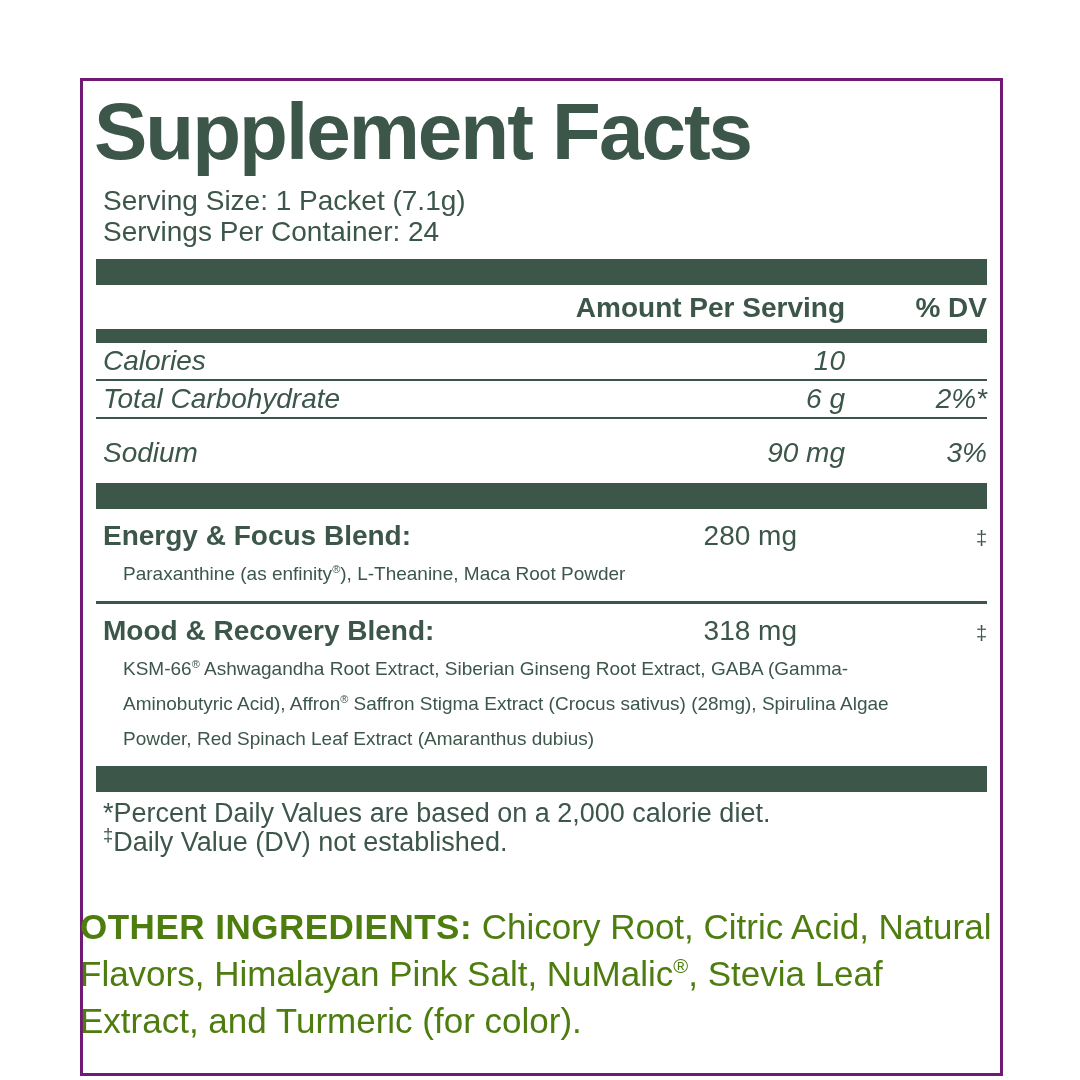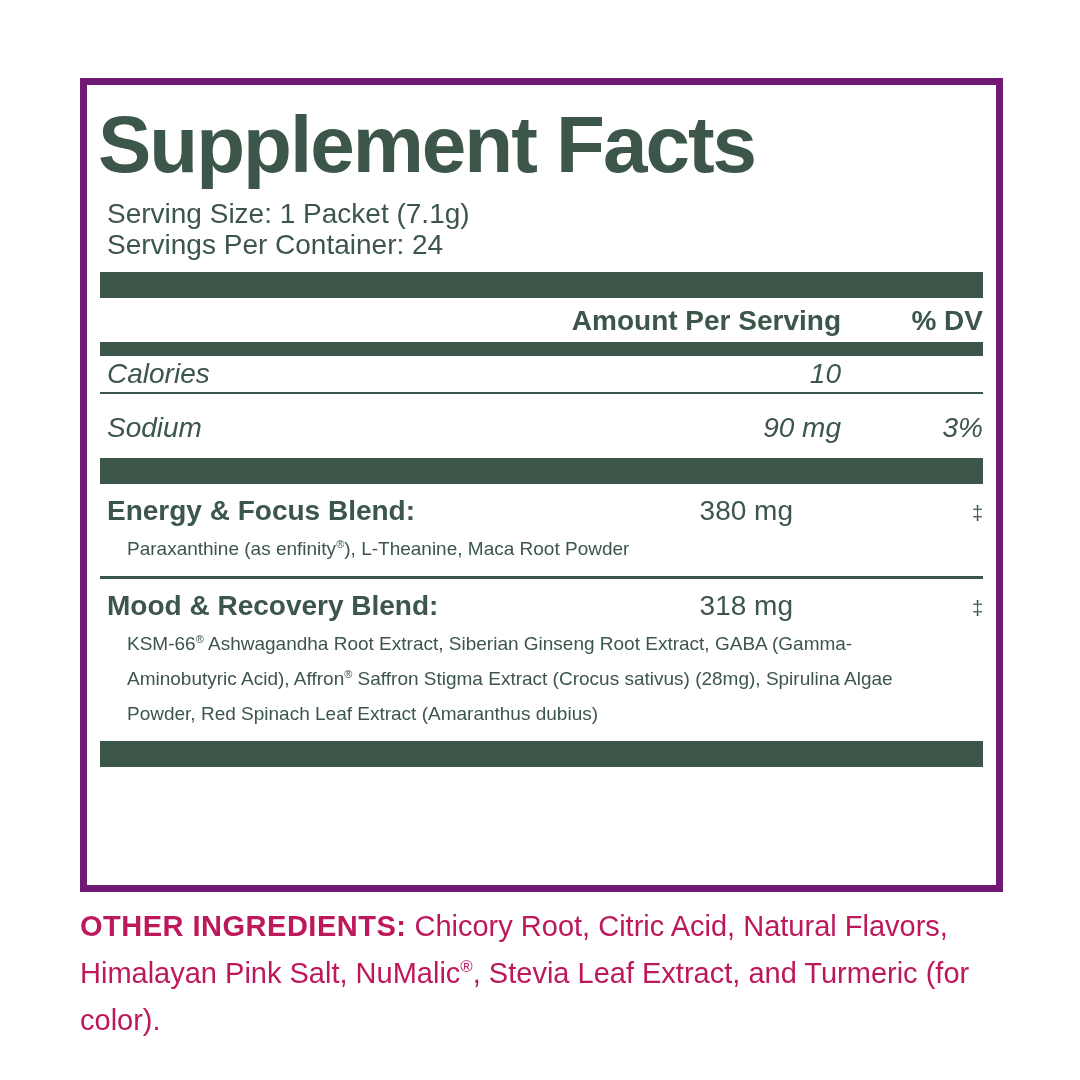--- a/index.html
+++ b/index.html
@@ -11,23 +11,23 @@
   }
   .canvas {
     position: absolute; left: 0; top: 0;
     width: 1080px; height: 1080px; background: #ffffff;
   }
 
   
   .facts-box {
     position: absolute;
     left: 80px; top: 78px;
-    width: 923px; height: 814px;
-    border: 7px solid #701a75;
-    padding: 17px 13px;
+    width: 923px; height: 998px;
+    border: 3px solid #701a75;
+    padding: 8px 13px;
     overflow: hidden;
     background: #ffffff;
   }
   .panel-title {
     font-size: 80px;
     line-height: 78px;
     font-weight: 700;
     letter-spacing: -2px;
     margin: 4px 0 14px -2px;
     white-space: nowrap;
@@ -101,23 +101,23 @@
     line-height: 29px;
   }
   sup.reg { font-size: 58%; vertical-align: super; line-height: 0; }
   sup.dag { font-size: 68%; vertical-align: super; line-height: 0; }
 
   
   .other-ingredients {
     position: absolute;
     left: 80px; top: 903px;
     width: 930px;
-    font-size: 29px;
+    font-size: 35px;
     line-height: 47px;
-    color: #be185d;
+    color: #4d7c0f;
   }
   .oi-label { font-weight: 700; letter-spacing: 0.5px; }
 </style>
 </head>
 <body>
 
 <div class="canvas">
 
   <div class="facts-box">
 
@@ -135,46 +135,55 @@
     </div>
 
     <div class="bar medium"></div>
 
     <div class="row nutrient-row">
       <div class="cell-name">Calories</div>
       <div class="cell-amount">10</div>
       <div class="cell-dv"></div>
     </div>
 
+    <div class="row nutrient-row">
+      <div class="cell-name">Total Carbohydrate</div>
+      <div class="cell-amount">6 g</div>
+      <div class="cell-dv">2%*</div>
+    </div>
 
 
     <div class="row nutrient-row no-border">
       <div class="cell-name">Sodium</div>
       <div class="cell-amount">90 mg</div>
       <div class="cell-dv">3%</div>
     </div>
 
     <div class="bar thick mt"></div>
 
     <div class="row blend-header">
       <div class="cell-name blend-name">Energy &amp; Focus Blend:</div>
-      <div class="cell-amount">380 mg</div>
+      <div class="cell-amount">280 mg</div>
       <div class="cell-dv blend-dagger">‡</div>
     </div>
     <div class="blend-ingredients">Paraxanthine (as enfinity<sup class="reg">®</sup>), L-Theanine, Maca Root Powder</div>
 
     <div class="blend-separator"></div>
 
     <div class="row blend-header">
       <div class="cell-name blend-name">Mood &amp; Recovery Blend:</div>
       <div class="cell-amount">318 mg</div>
       <div class="cell-dv blend-dagger">‡</div>
     </div>
     <div class="blend-ingredients">KSM-66<sup class="reg">®</sup> Ashwagandha Root Extract, Siberian Ginseng Root Extract, GABA (Gamma-Aminobutyric Acid), Affron<sup class="reg">®</sup> Saffron Stigma Extract (Crocus sativus) (28mg), Spirulina Algae Powder, Red Spinach Leaf Extract (Amaranthus dubius)</div>
 
     <div class="bar thick"></div>
 
+    <div class="footnotes">
+      <div>*Percent Daily Values are based on a 2,000 calorie diet.</div>
+      <div><sup class="dag">‡</sup>Daily Value (DV) not established.</div>
+    </div>
 
   </div>
 
   <div class="other-ingredients"><span class="oi-label">OTHER INGREDIENTS:</span><span> Chicory Root, Citric Acid, Natural Flavors, Himalayan Pink Salt, NuMalic<sup class="reg">®</sup>, Stevia Leaf Extract, and Turmeric (for color).</span></div>
 
 </div>
 
 </body></html>

